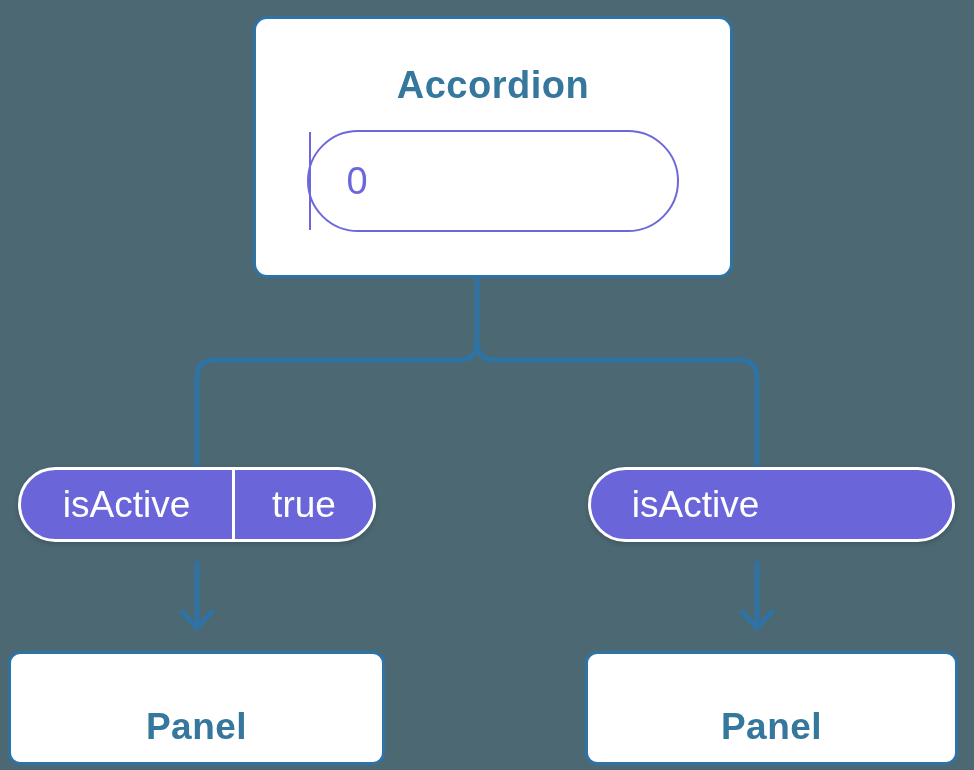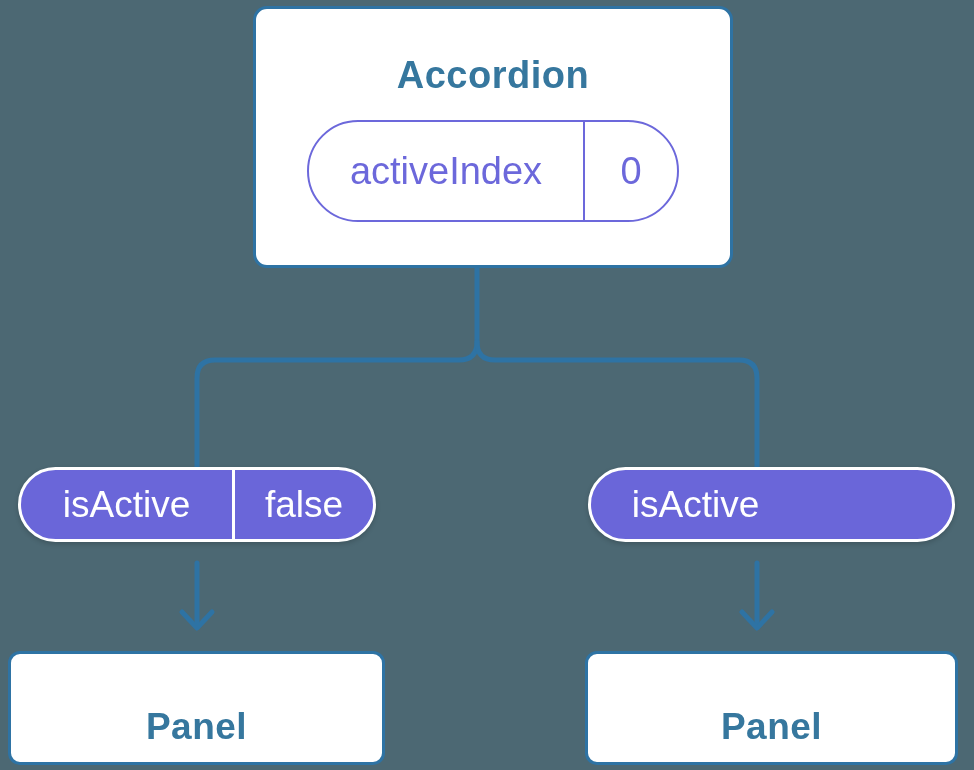--- a/index.html
+++ b/index.html
@@ -34,21 +34,21 @@
   }
   
   .node-box{
     position:absolute;
     background:var(--node-bg);
     border:3px solid var(--line-blue);
     box-sizing:border-box;
     z-index:1;
   }
   .accordion-box{
-    left:253px;top:6px;width:480px;height:262px;
+    left:253px;top:16px;width:480px;height:262px;
     border-radius:14px;
     display:flex;flex-direction:column;
     align-items:center;justify-content:center;
     gap:22px;
   }
   .node-title{
     font-size:38px;
     line-height:46px;
     font-weight:600;
     color:var(--text-blue);
@@ -127,28 +127,27 @@
     <path d="M 477 342 Q 477 360 495 360 L 739 360 Q 757 360 757 378 L 757 471"></path>
     <path d="M 197 563 L 197 625"></path>
     <path d="M 182 612 L 197 628 L 212 612"></path>
     <path d="M 757 563 L 757 625"></path>
     <path d="M 742 612 L 757 628 L 772 612"></path>
   </svg>
 
   <div class="node-box accordion-box">
     <div class="node-title">Accordion</div>
     <div class="state-pill">
-      <div class="pill-name">activeIndex</div>
       <div class="pill-value">0</div>
     </div>
   </div>
 
   <div class="prop-pill prop-pill-left">
     <div class="pill-name">isActive</div>
-    <div class="pill-value">false</div>
+    <div class="pill-value">true</div>
   </div>
 
   <div class="prop-pill prop-pill-right">
     <div class="pill-name">isActive</div>
   </div>
 
   <div class="node-box panel-box panel-box-left">
     <div class="panel-label">Panel</div>
   </div>
 

